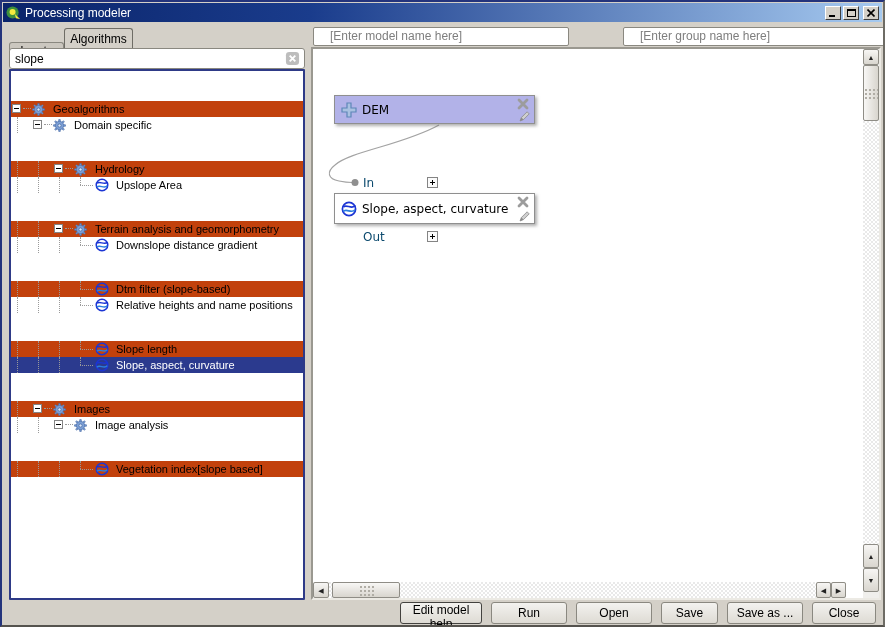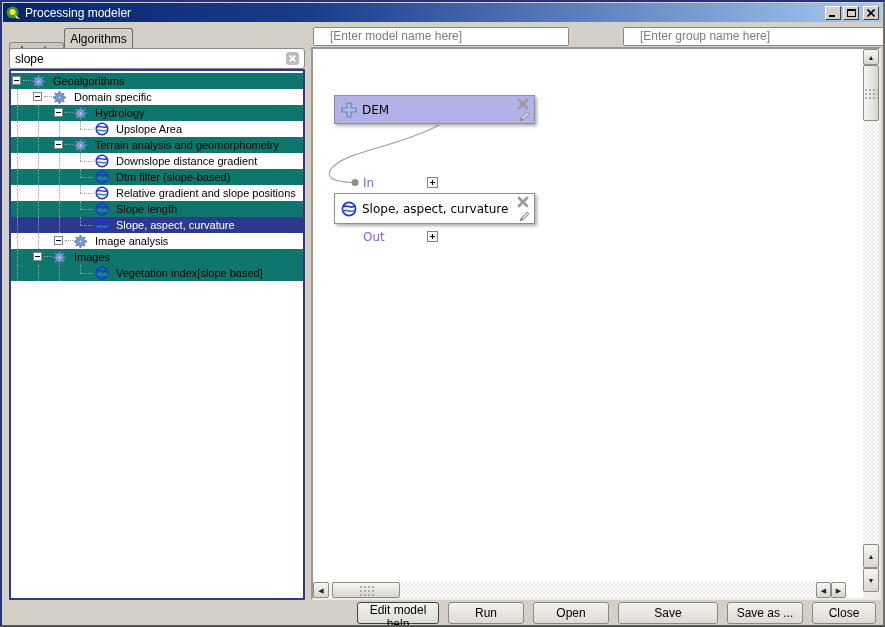--- a/index.html
+++ b/index.html
@@ -58,21 +58,21 @@
   .searchbox .q { flex:1; font-size:12px; color:#000; }
   .searchbox svg { flex:none; }
 
   
   .tree {
     position:absolute; left:7px; top:67px; width:296px; height:531px;
     background:#fff; border:2px solid #2e3a87; border-radius:1px;
     overflow:hidden; padding-top:2px;
   }
   .tree-row { display:flex; align-items:center; height:16px; font-size:11px; color:#000; white-space:nowrap; }
-  .tree-row.alt { background:#0f766e; }
+  .tree-row.alt { background:#c2410c;margin-top:28px; }
   .tree-row.selected { background:#2b3a8e; }
   .tree-row.selected .lbl { color:#fff; }
   .cell { width:21px; height:16px; flex:none; position:relative; }
   .cell.guide::before { content:''; position:absolute; left:6px; top:0; bottom:0; border-left:1px dotted #9a9a9a; }
   .cell.exp .box {
     position:absolute; left:1px; top:3px; width:9px; height:9px;
     background:#fff; border:1px solid #848484;
   }
   .cell.exp .box .minus { position:absolute; left:1px; top:3px; width:5px; height:1px; background:#000; }
   .cell.exp::after { content:''; position:absolute; left:12px; top:7px; width:8px; border-top:1px dotted #9a9a9a; }
@@ -93,21 +93,21 @@
     box-shadow:2px 2px 3px rgba(110,110,110,.55);
     font-size:12px; color:#000;
   }
   .node .nlabel { position:absolute; left:27px; top:50%; transform:translateY(-50%); white-space:nowrap; }
   .node .licon { position:absolute; left:6px; top:50%; transform:translateY(-50%); width:16px; height:16px; }
   .node .xicon { position:absolute; right:5px; top:2px; width:12px; height:12px; }
   .node .picon { position:absolute; right:3px; top:14px; width:13px; height:13px; }
   #node-dem { left:21px; top:46px; width:201px; height:29px; background:#b2b2e8; }
   #node-slope { left:21px; top:144px; width:201px; height:31px; background:#fff; }
   #node-slope .picon { top:16px; }
-  .portrow { position:absolute; font-size:12px; color:#8b5cf6; }
+  .portrow { position:absolute; font-size:12px; color:#0c4a6e; }
   .plusbox {
     position:absolute; width:11px; height:11px; background:#fbfbfb;
     border:1px solid #848484;
   }
   .plusbox::before { content:''; position:absolute; left:2px; top:4px; width:5px; height:1px; background:#000; }
   .plusbox::after  { content:''; position:absolute; left:4px; top:2px; width:1px; height:5px; background:#000; }
   #link-svg { position:absolute; left:0; top:0; pointer-events:none; }
 
   
   .sb-btn {
@@ -317,21 +317,21 @@
         <span class="cell guide"></span>
         <span class="cell guide"></span>
         <span class="cell leaf"></span>
         <span class="ticon">
           <svg width="14" height="14" viewBox="0 0 16 16">
             <circle cx="8" cy="8" r="6.6" fill="none" stroke="#1c35d4" stroke-width="1.7"></circle>
             <path d="M2.2 10.6 C 5 6.6, 11 13.4, 14 8.6" stroke="#2a7de0" fill="none" stroke-width="1.7"></path>
             <path d="M2.4 6 C 5 2.6, 11 9, 14.4 4.6" stroke="#1c35d4" fill="none" stroke-width="1.7"></path>
           </svg>
         </span>
-        <span class="lbl">Relative gradient and slope positions</span>
+        <span class="lbl">Relative heights and name positions</span>
       </div>
       <div class="tree-row alt">
         <span class="cell guide"></span>
         <span class="cell guide"></span>
         <span class="cell guide"></span>
         <span class="cell leaf"></span>
         <span class="ticon">
           <svg width="14" height="14" viewBox="0 0 16 16">
             <circle cx="8" cy="8" r="6.6" fill="none" stroke="#1c35d4" stroke-width="1.7"></circle>
             <path d="M2.2 10.6 C 5 6.6, 11 13.4, 14 8.6" stroke="#2a7de0" fill="none" stroke-width="1.7"></path>
@@ -347,62 +347,62 @@
         <span class="cell leaf"></span>
         <span class="ticon">
           <svg width="14" height="14" viewBox="0 0 16 16">
             <circle cx="8" cy="8" r="6.6" fill="none" stroke="#1c35d4" stroke-width="1.7"></circle>
             <path d="M2.2 10.6 C 5 6.6, 11 13.4, 14 8.6" stroke="#2a7de0" fill="none" stroke-width="1.7"></path>
             <path d="M2.4 6 C 5 2.6, 11 9, 14.4 4.6" stroke="#1c35d4" fill="none" stroke-width="1.7"></path>
           </svg>
         </span>
         <span class="lbl">Slope, aspect, curvature</span>
       </div>
-      <div class="tree-row">
-        <span class="cell guide"></span>
+      <div class="tree-row alt">
         <span class="cell guide"></span>
         <span class="cell exp">
           <span class="box">
             <span class="minus"></span>
           </span>
         </span>
         <span class="ticon">
           <svg width="13" height="13" viewBox="0 0 16 16">
             <g fill="#7da0d6" stroke="#4a6ea8" stroke-width="0.8">
               <rect x="7" y="0.5" width="2" height="15" rx="0.5"></rect>
               <rect x="0.5" y="7" width="15" height="2" rx="0.5"></rect>
               <rect x="7" y="0.5" width="2" height="15" rx="0.5" transform="rotate(45 8 8)"></rect>
               <rect x="7" y="0.5" width="2" height="15" rx="0.5" transform="rotate(-45 8 8)"></rect>
               <circle cx="8" cy="8" r="5.1"></circle>
             </g>
             <circle cx="8" cy="8" r="2" fill="#dce8f8" stroke="#4a6ea8"></circle>
           </svg>
         </span>
-        <span class="lbl">Image analysis</span>
-      </div>
-      <div class="tree-row alt">
+        <span class="lbl">Images</span>
+      </div>
+      <div class="tree-row">
+        <span class="cell guide"></span>
         <span class="cell guide"></span>
         <span class="cell exp">
           <span class="box">
             <span class="minus"></span>
           </span>
         </span>
         <span class="ticon">
           <svg width="13" height="13" viewBox="0 0 16 16">
             <g fill="#7da0d6" stroke="#4a6ea8" stroke-width="0.8">
               <rect x="7" y="0.5" width="2" height="15" rx="0.5"></rect>
               <rect x="0.5" y="7" width="15" height="2" rx="0.5"></rect>
               <rect x="7" y="0.5" width="2" height="15" rx="0.5" transform="rotate(45 8 8)"></rect>
               <rect x="7" y="0.5" width="2" height="15" rx="0.5" transform="rotate(-45 8 8)"></rect>
               <circle cx="8" cy="8" r="5.1"></circle>
             </g>
             <circle cx="8" cy="8" r="2" fill="#dce8f8" stroke="#4a6ea8"></circle>
           </svg>
         </span>
-        <span class="lbl">Images</span>
+        <span class="lbl">Image analysis</span>
       </div>
       <div class="tree-row alt">
         <span class="cell guide"></span>
         <span class="cell guide"></span>
         <span class="cell guide"></span>
         <span class="cell leaf"></span>
         <span class="ticon">
           <svg width="14" height="14" viewBox="0 0 16 16">
             <circle cx="8" cy="8" r="6.6" fill="none" stroke="#1c35d4" stroke-width="1.7"></circle>
             <path d="M2.2 10.6 C 5 6.6, 11 13.4, 14 8.6" stroke="#2a7de0" fill="none" stroke-width="1.7"></path>
@@ -489,18 +489,18 @@
           </button>
       </div>
 
     </div>
   </div>
 
   <div class="footer">
     <button class="fbtn default" style="width:82px;">Edit model help</button>
     <button class="fbtn" style="width:76px;">Run</button>
     <button class="fbtn" style="width:76px;">Open</button>
-    <button class="fbtn" style="width:100px;">Save</button>
+    <button class="fbtn" style="width:57px;">Save</button>
     <button class="fbtn" style="width:76px;">Save as ...</button>
     <button class="fbtn" style="width:64px;">Close</button>
   </div>
 
 </div>
 
 </body></html>

